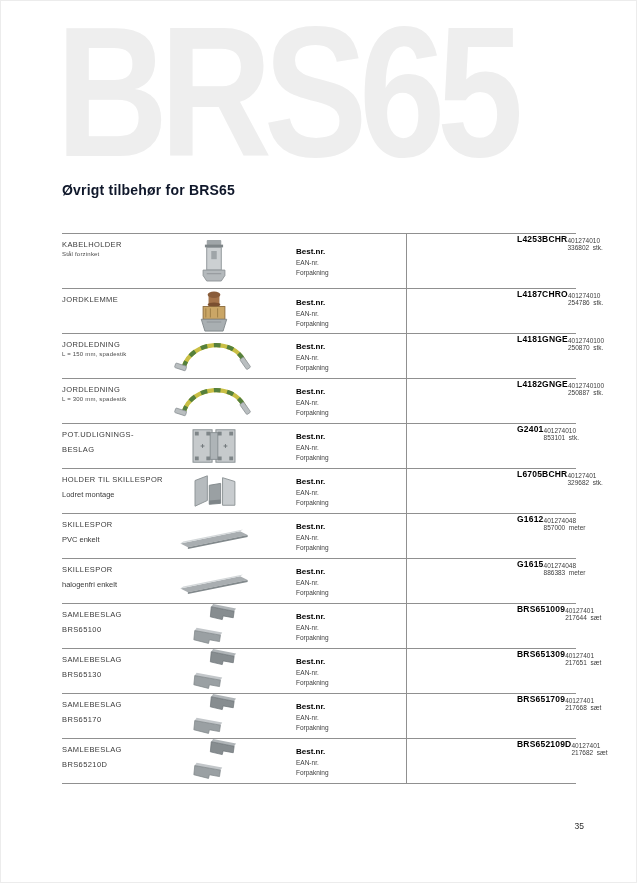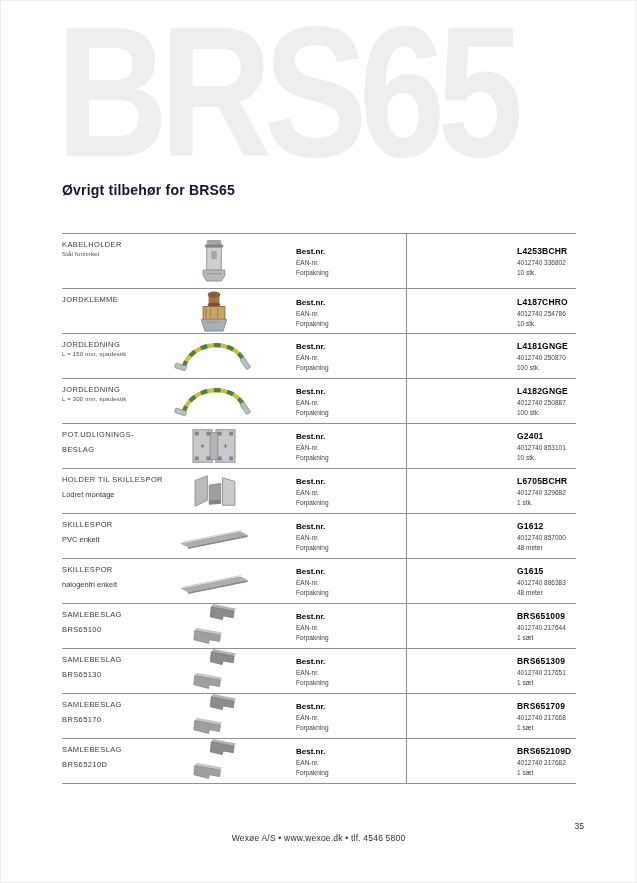--- a/index.html
+++ b/index.html
@@ -51,21 +51,21 @@
   .product-name { font-size: 7.5px; color: #3a3a3a; letter-spacing: 0.4px; }
   .product-sub { font-size: 7.5px; color: #3a3a3a; margin-top: 6px; }
   .product-sub.caps { letter-spacing: 0.4px; }
   .product-sub.small { font-size: 6px; color: #4a4a4a; margin-top: 2px; letter-spacing: 0.2px; }
   .c-img { align-self: center; justify-self: center; display: flex; align-items: center; justify-content: center; overflow: visible; }
   .c-labels { align-self: center; padding-left: 10px; }
   .lbl-best { font-size: 8px; font-weight: bold; color: #000; }
   .lbl-sm { font-size: 6.5px; color: #3d3d3d; margin-top: 3px; }
   .c-values {
     border-left: 1px solid #909090;
-    display: flex; flex-direction: column; justify-content: center;
+    display: flex; flex-direction: row; justify-content: center;
     padding-left: 110px;
   }
   .val-best { font-size: 8.5px; font-weight: bold; color: #000; letter-spacing: 0.2px; }
   .val-sm { font-size: 6.5px; color: #3d3d3d; margin-top: 3px; }
   .footer {
     position: absolute;
     left: 0; right: 0; top: 833px;
     text-align: center;
     font-size: 8.5px;
     color: #2e2e2e;
@@ -383,15 +383,14 @@
       <div class="lbl-sm">Forpakning</div>
     </div>
     <div class="c-values">
       <div class="val-best">BRS652109D</div>
       <div class="val-sm">4012740 217682</div>
       <div class="val-sm">1 sæt</div>
     </div>
   </div>
       </div>
   </div>
-  <div class="footer">Wexøe A/S • www.wexoe.dk • tlf. 4546 5800</div>
   <div class="page-number">35</div>
 </div>
 
 </body></html>

